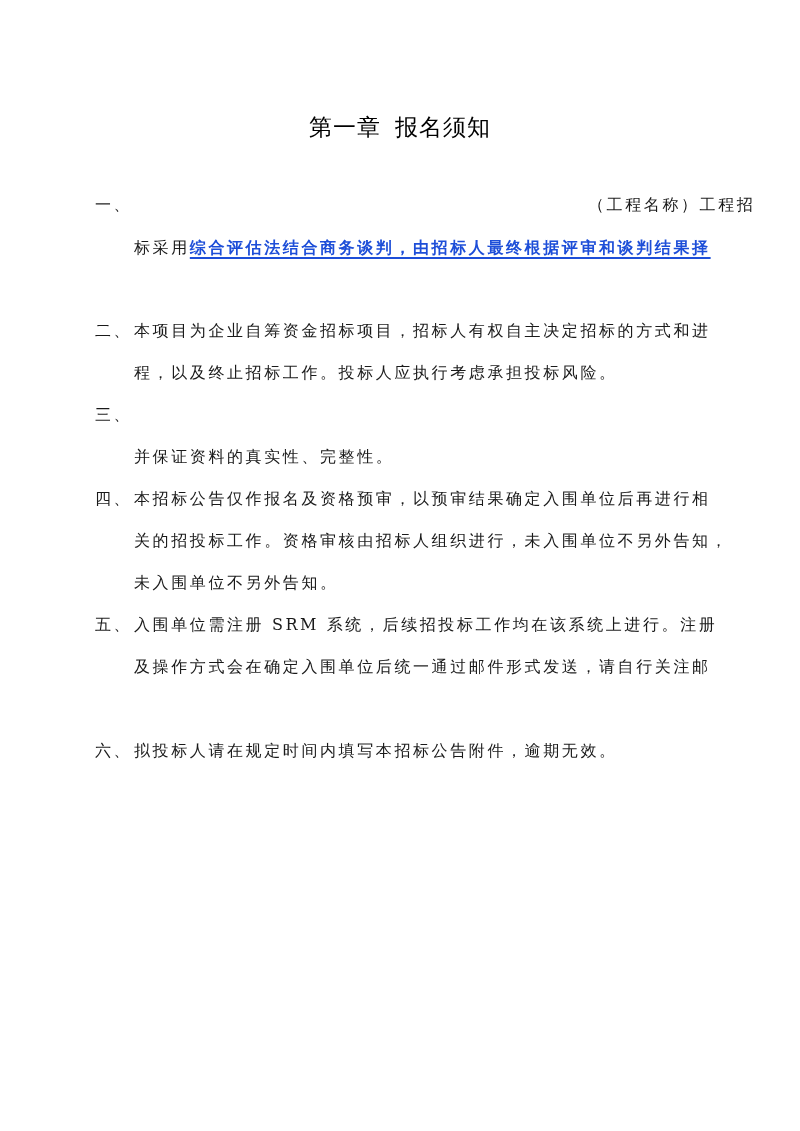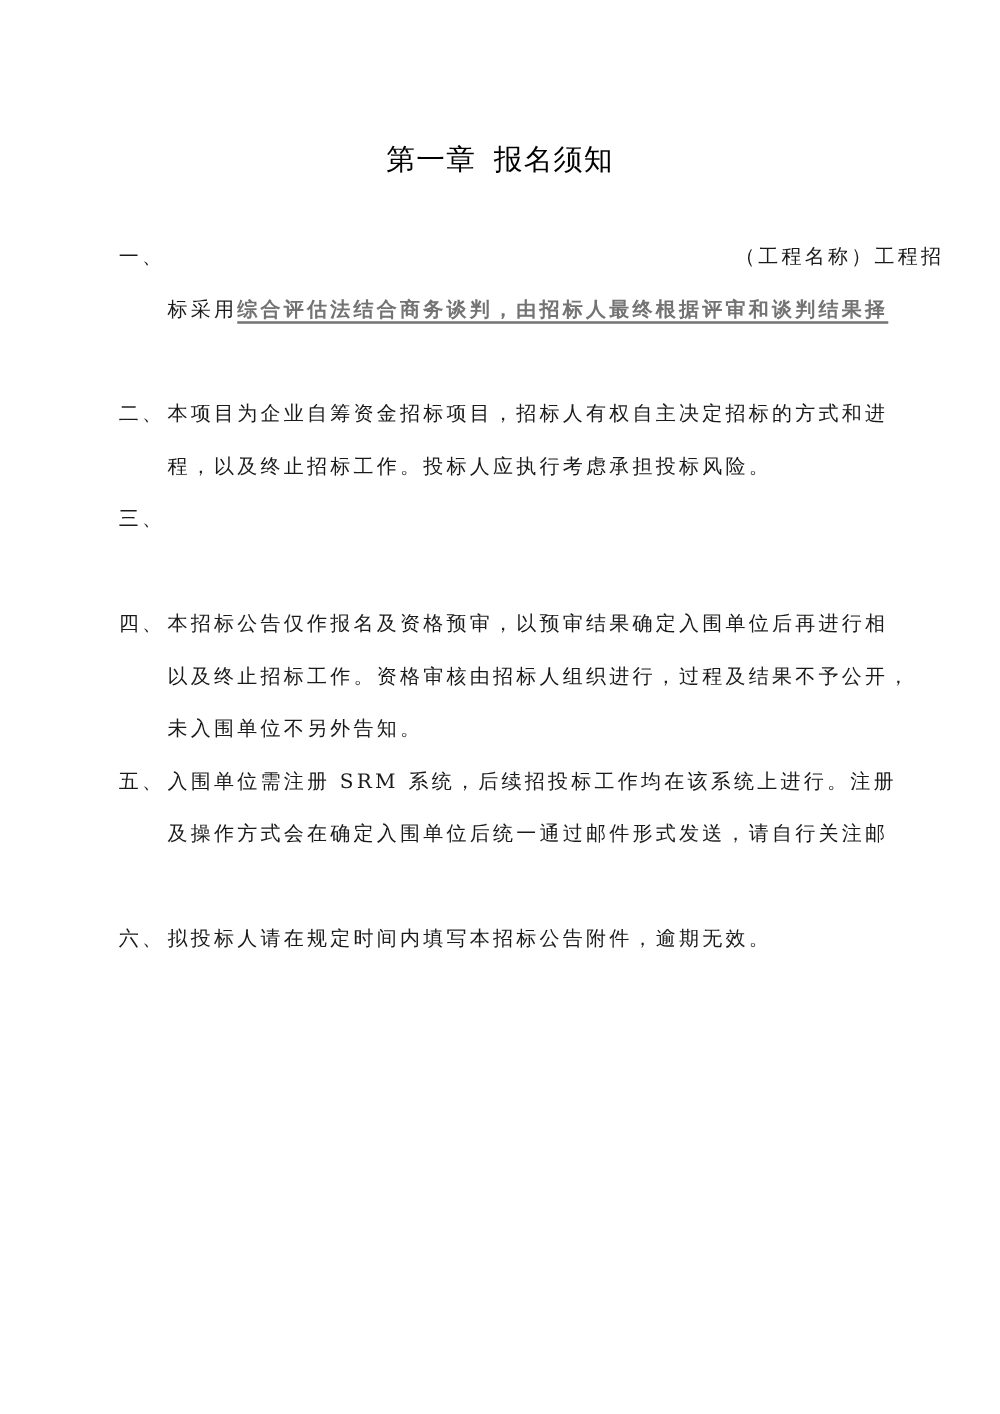--- a/index.html
+++ b/index.html
@@ -57,21 +57,21 @@
     }
     .cont {
       position: absolute;
       left: 134px;
     }
     .bold-u {
       font-weight: bold;
       text-decoration: underline;
       text-decoration-thickness: 2px;
       text-underline-offset: 4px;
-      color: #737373;
+      color: #1d4ed8;
     }
     .blank {
       position: absolute;
       left: 133px;
       width: 404px;
       border-bottom: 2px solid #000;
       height: 24px;
     }
     .blank span {
       position: absolute;
@@ -106,27 +106,30 @@
     <span class="num">二、</span>
     <span class="txt">本项目为企业自筹资金招标项目，招标人有权自主决定招标的方式和进</span>
   </div>
   <div class="line" style="top:360px;width:800px;">
     <span class="cont">程，以及终止招标工作。投标人应执行考虑承担投标风险。</span>
   </div>
 
   <div class="line" style="top:402px;width:800px;">
     <span class="num">三、</span>
   </div>
+  <div class="line" style="top:444px;width:800px;">
+    <span class="cont">并保证资料的真实性、完整性。</span>
+  </div>
 
   <div class="line" style="top:486px;width:800px;">
     <span class="num">四、</span>
     <span class="txt">本招标公告仅作报名及资格预审，以预审结果确定入围单位后再进行相</span>
   </div>
   <div class="line" style="top:528px;width:800px;">
-    <span class="cont">以及终止招标工作。资格审核由招标人组织进行，过程及结果不予公开，</span>
+    <span class="cont">关的招投标工作。资格审核由招标人组织进行，未入围单位不另外告知，</span>
   </div>
   <div class="line" style="top:570px;width:744px;">
     <span class="cont">未入围单位不另外告知。</span>
   </div>
 
   <div class="line" style="top:612px;width:800px;">
     <span class="num">五、</span>
     <span class="txt">入围单位需注册 SRM 系统，后续招投标工作均在该系统上进行。注册</span>
   </div>
   <div class="line" style="top:654px;width:800px;">

